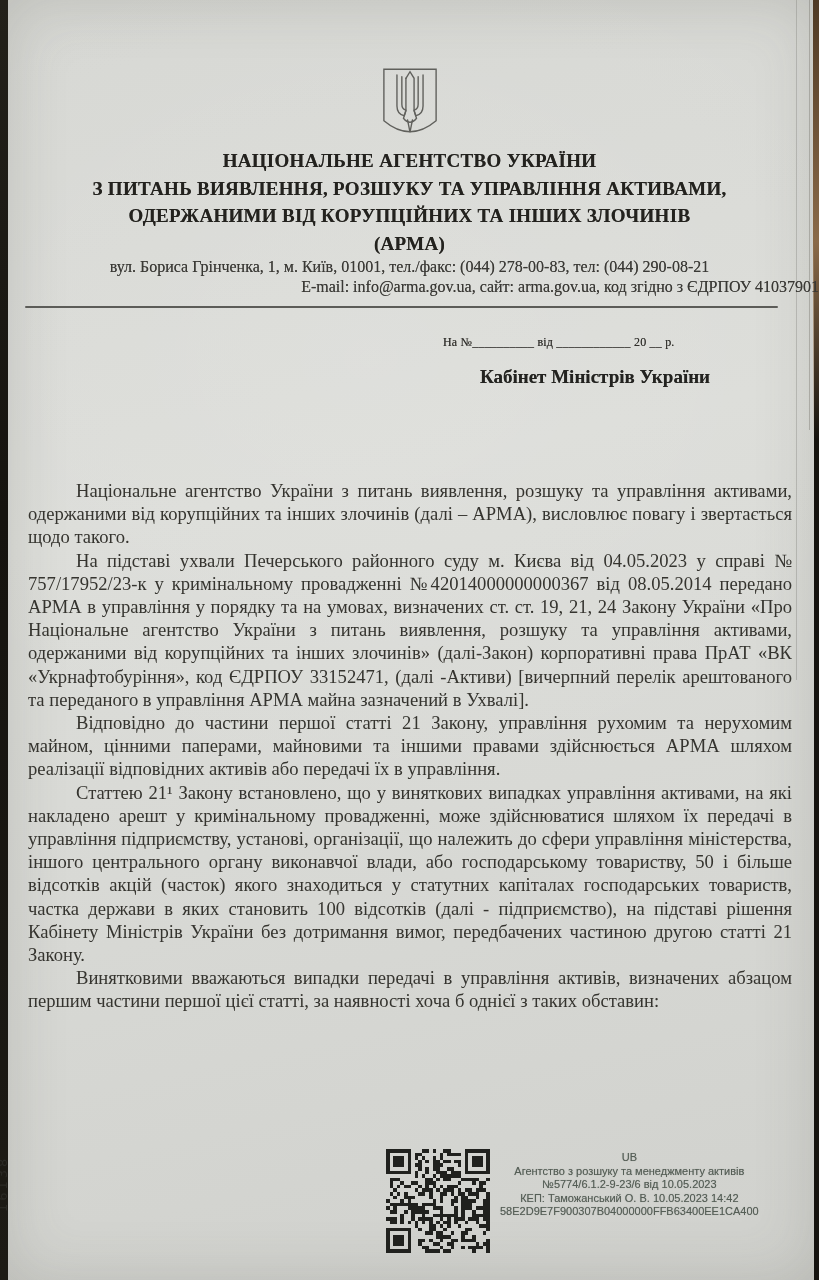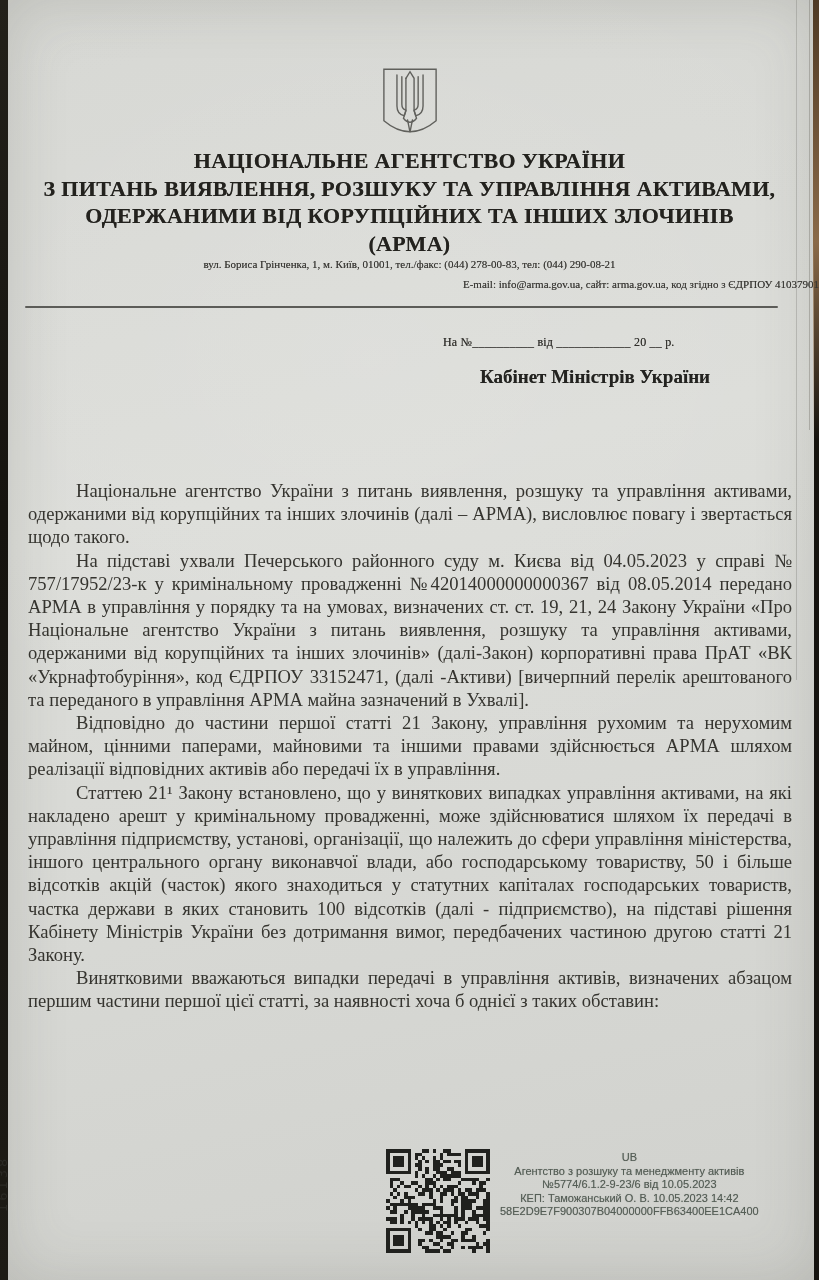--- a/index.html
+++ b/index.html
@@ -16,22 +16,22 @@
   .edge-right-brown{position:absolute;right:0;top:0;width:6px;height:440px;
              background:linear-gradient(180deg,#4f3a25,#8a6a49 55%,rgba(138,106,73,0));}
   .paper-fold{position:absolute;right:22px;top:0;width:1px;height:680px;background:rgba(110,110,104,.30);}
   .paper-edge-line{position:absolute;right:9px;top:0;width:1px;height:430px;background:rgba(100,96,88,.35);}
 
   .soft{text-shadow:0 0 .6px rgba(46,45,42,.65);}
 
   
   .emblem{position:absolute;left:50%;transform:translateX(-50%);top:62px;width:62px;height:88px;}
   .org{position:absolute;left:0;top:147px;width:100%;text-align:center;
-       font-weight:bold;font-size:22px;line-height:27.5px;letter-spacing:.3px;color:#23221e;}
-  .addr{position:absolute;left:0;width:100%;text-align:center;font-size:11px;color:#3a3935;}
+       font-weight:bold;font-size:19px;line-height:27.5px;letter-spacing:.3px;color:#23221e;}
+  .addr{position:absolute;left:0;width:100%;text-align:center;font-size:16px;color:#3a3935;}
   .addr1{top:258px;} .addr2{top:278px;text-align:right;}
   .rule{position:absolute;left:25px;top:306px;width:753px;height:2.4px;background:#5c5c58;border-radius:1px;}
 
   
   .ref-left{position:absolute;left:30px;top:331px;font-size:17px;color:#2f2e2a;letter-spacing:.2px;}
   .ref-right{position:absolute;left:443px;top:335px;font-size:12px;color:#2f2e2a;letter-spacing:.2px;}
   .recipient{position:absolute;left:455px;top:366px;width:280px;text-align:center;
              font-weight:bold;font-size:19px;color:#232320;}
 
   

